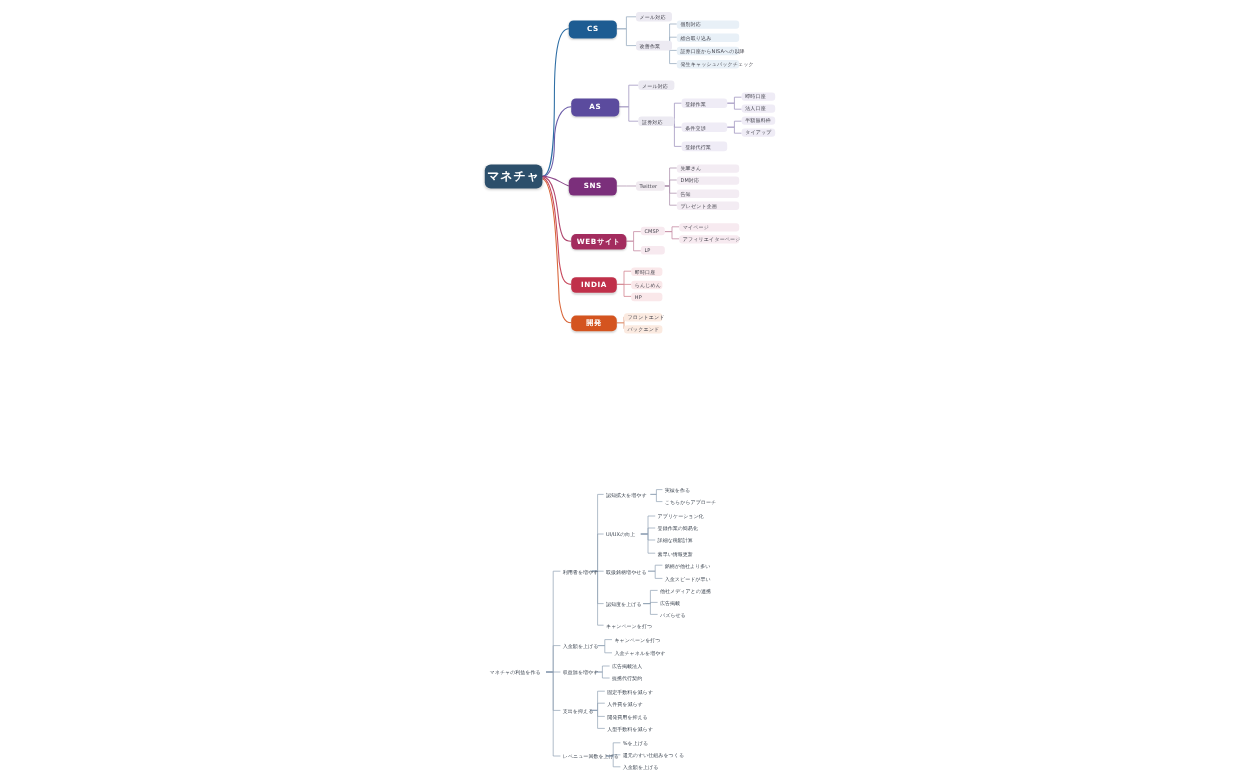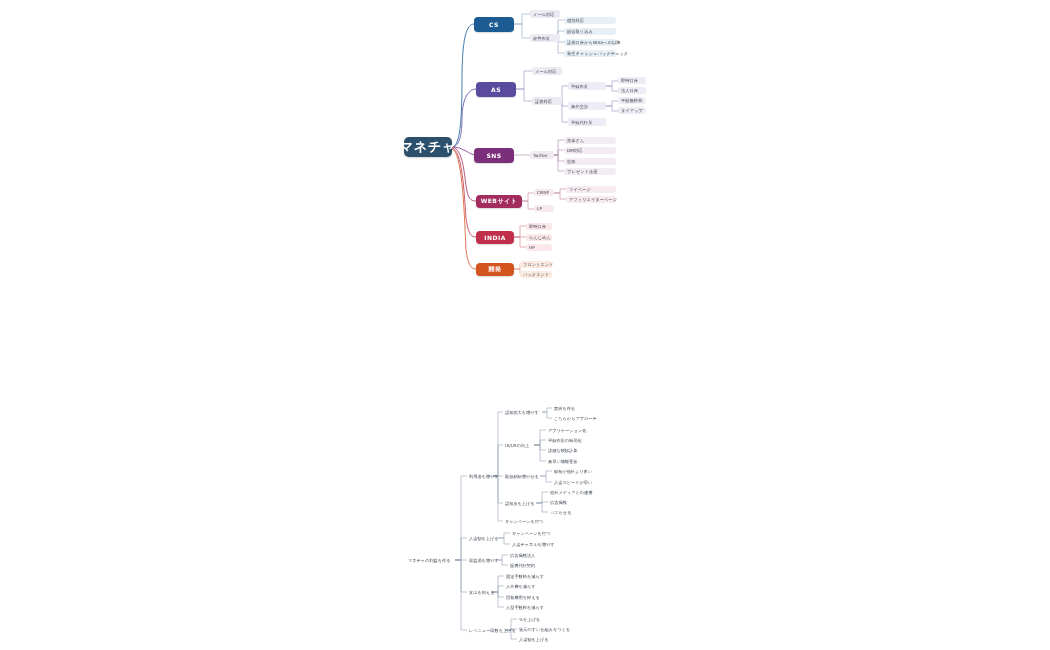--- a/index.html
+++ b/index.html
@@ -11,21 +11,21 @@
     position:relative;
   }
   .canvas{position:absolute;inset:0;}
   svg.links{position:absolute;left:0;top:0;width:1050px;height:650px;overflow:visible;}
   .node{position:absolute;box-sizing:border-box;display:flex;align-items:center;
         white-space:nowrap;}
 
   
   .root1{
     background:#2c4f6b;color:#ffffff;border-radius:5px;
-    font-size:13px;font-weight:bold;letter-spacing:.8px;
+    font-size:10px;font-weight:bold;letter-spacing:.8px;
     padding:0 8px;justify-content:center;
     box-shadow:0 1px 2px rgba(0,0,0,.18);
   }
   
   .lvl1{
     color:#fff;border-radius:4px;font-size:6px;font-weight:bold;
     letter-spacing:.5px;justify-content:center;
     box-shadow:0 1px 1.5px rgba(0,0,0,.15);
   }
   

